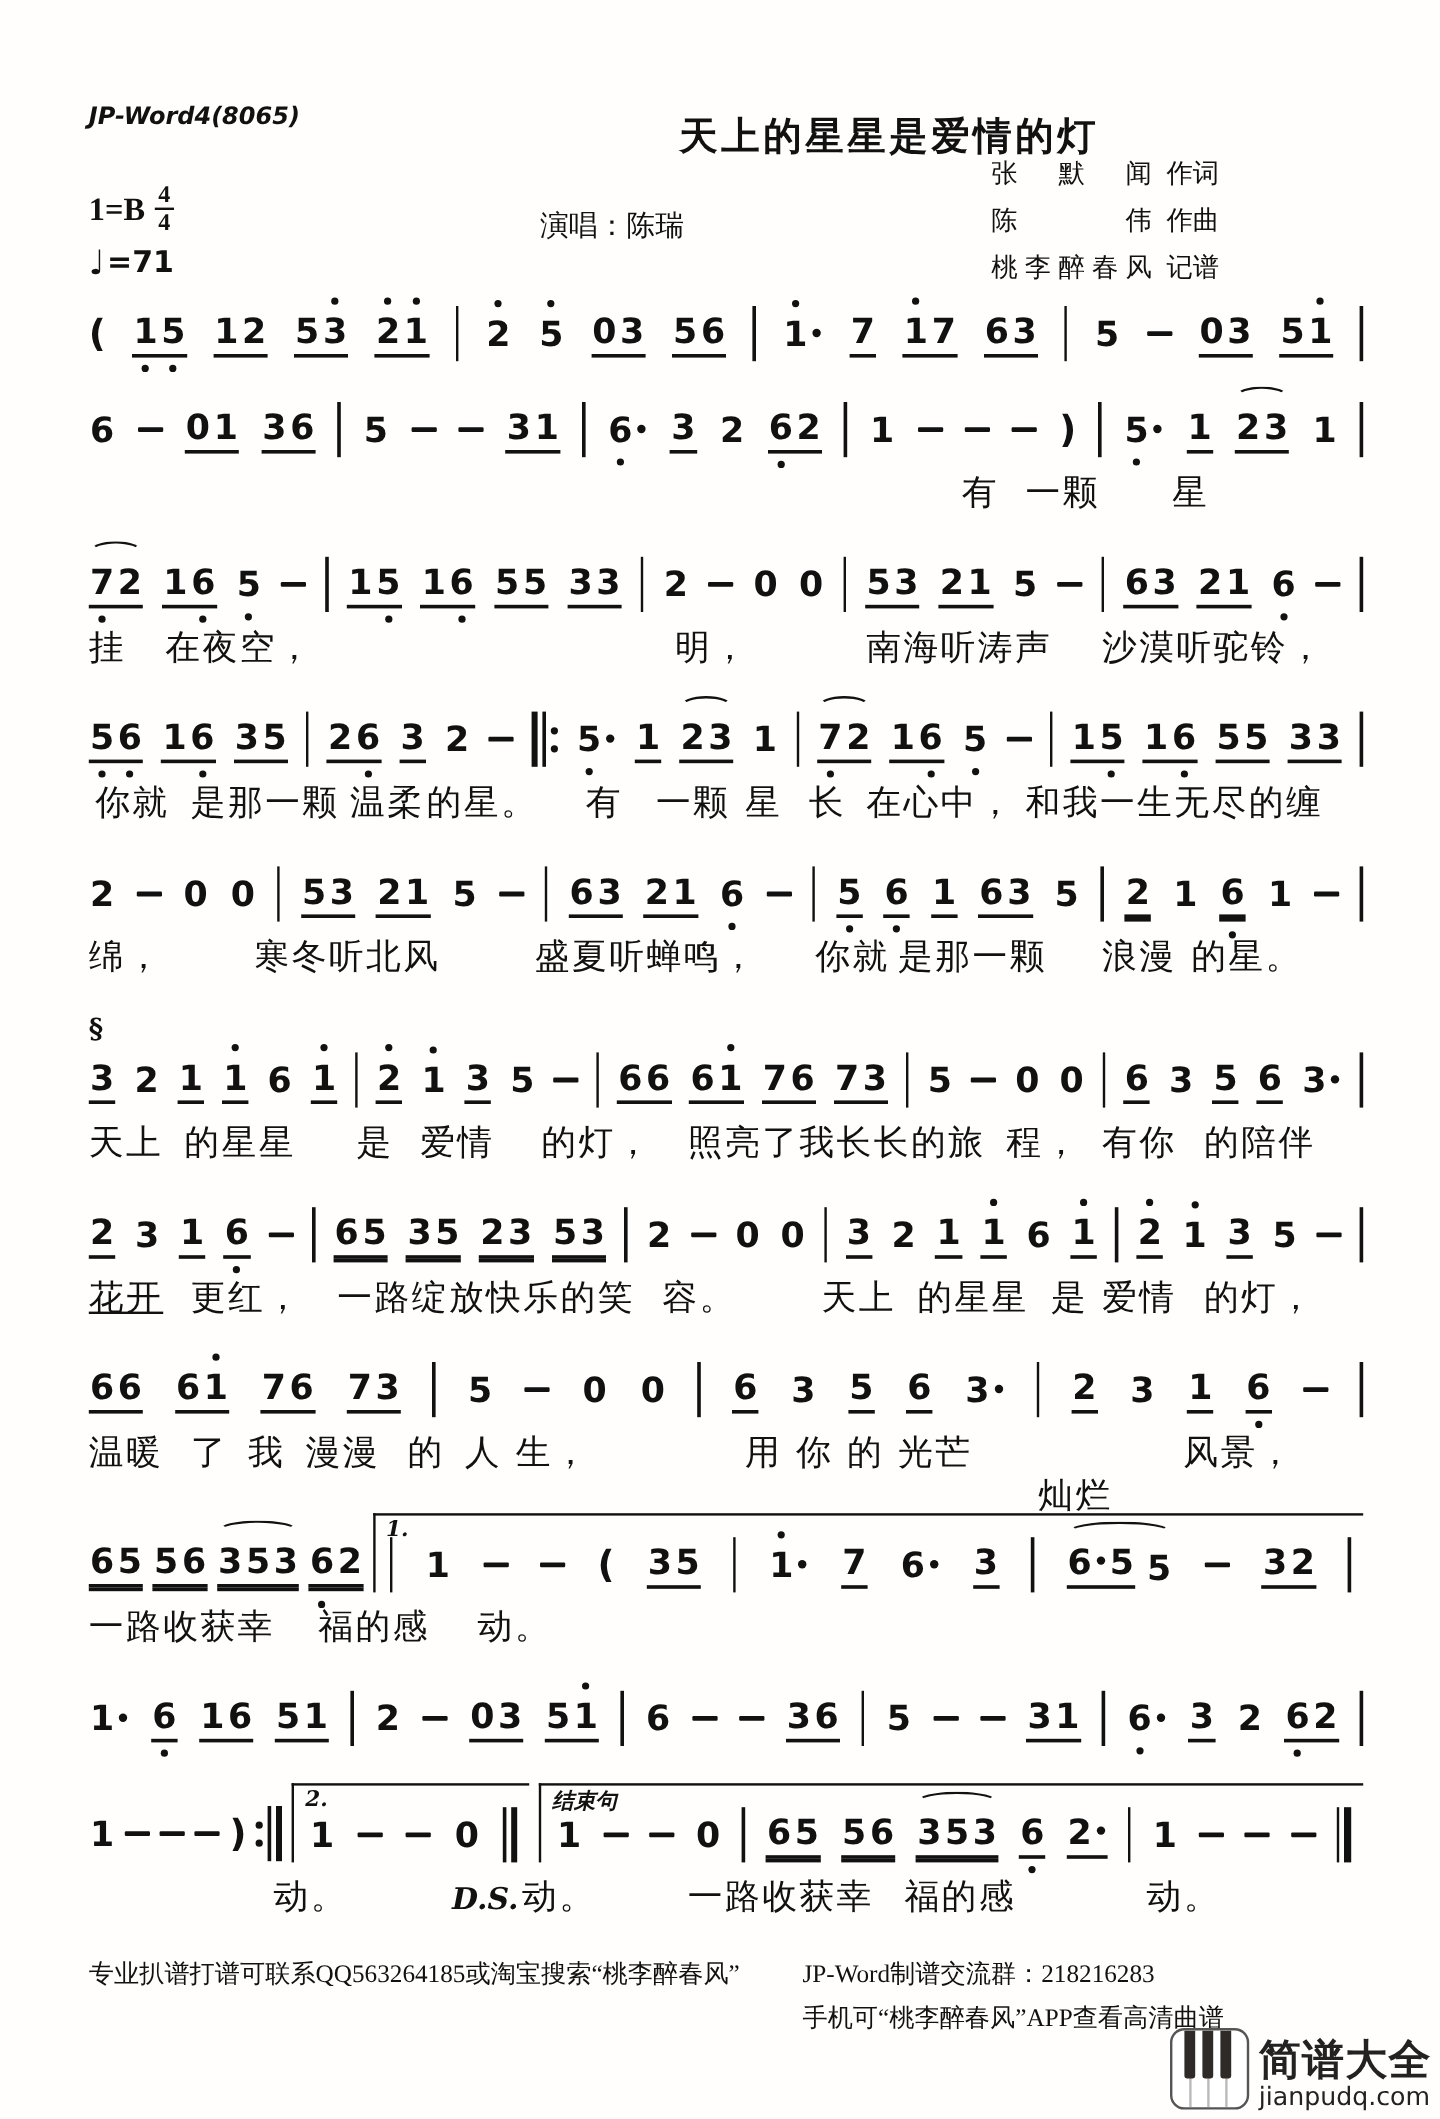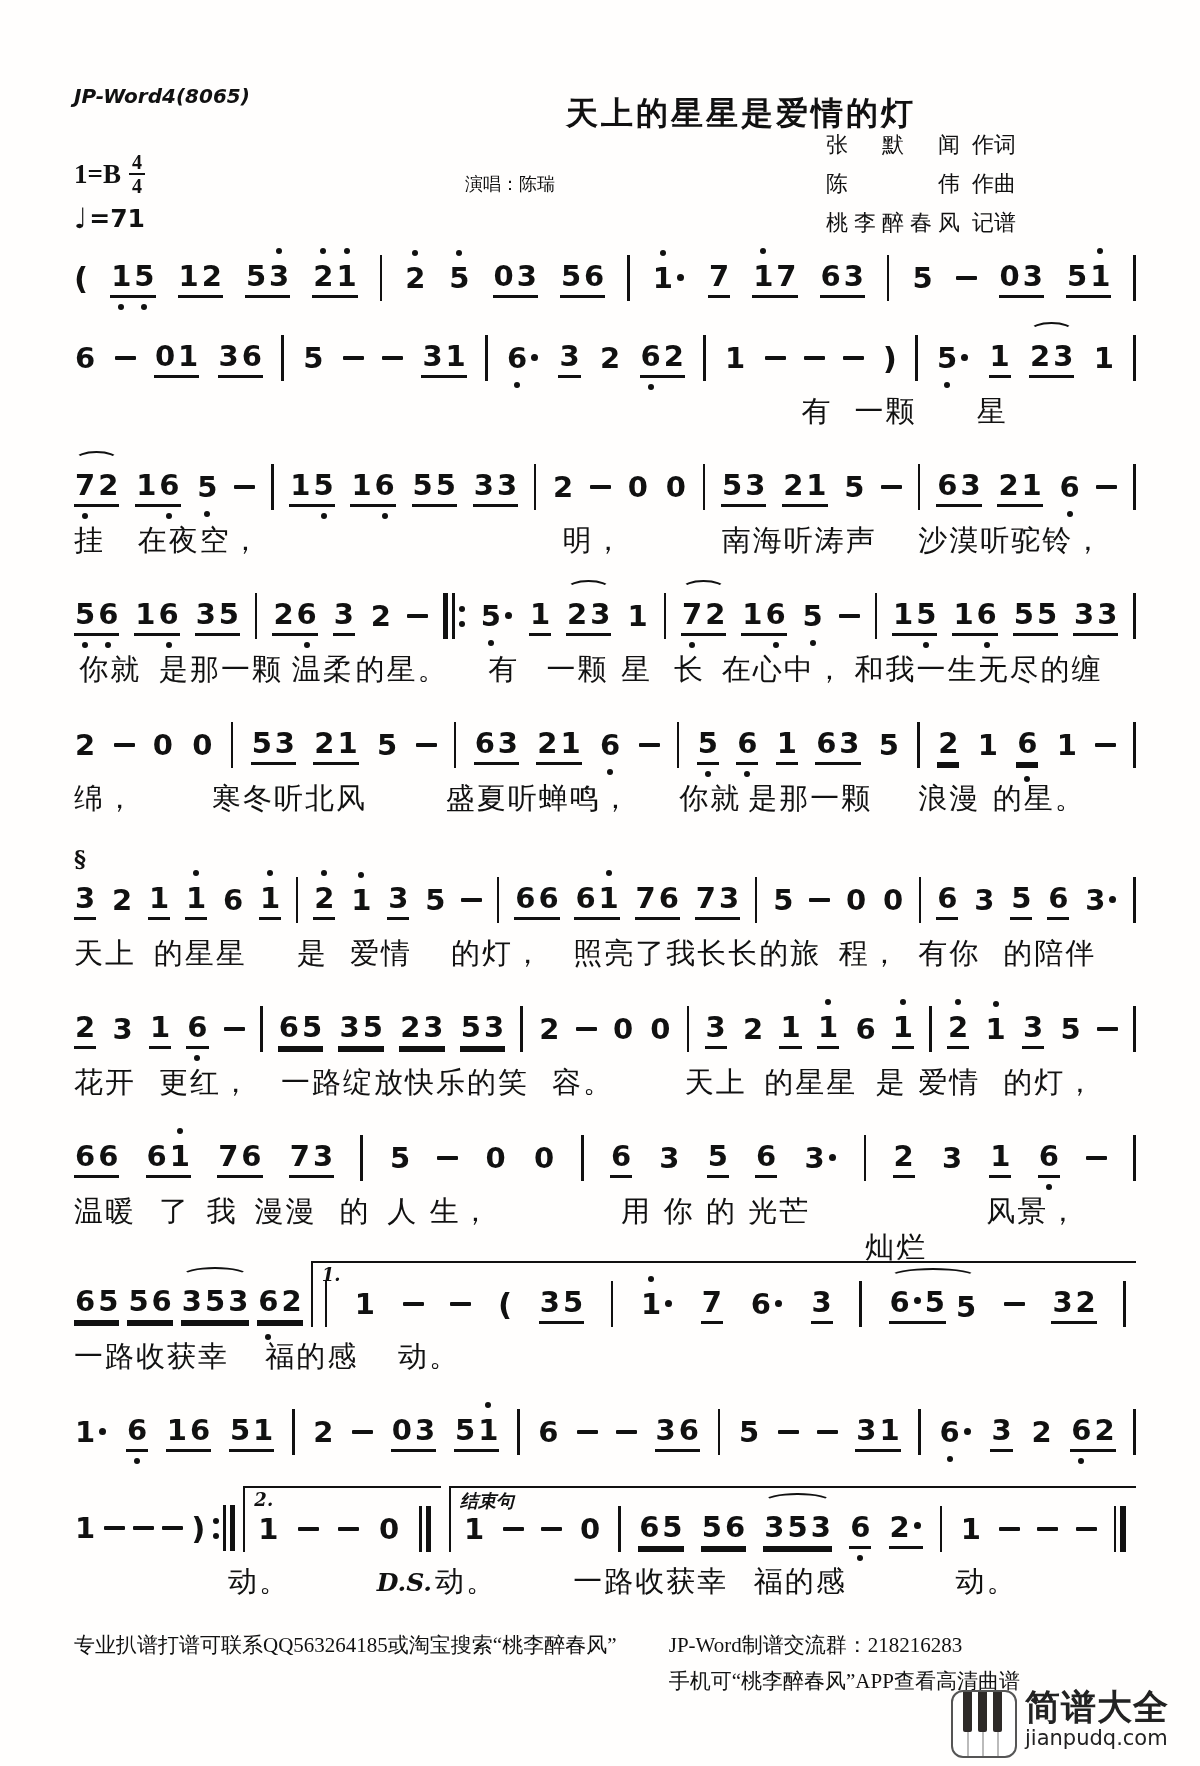--- a/index.html
+++ b/index.html
@@ -4,21 +4,21 @@
 <style>
   html,body{margin:0;padding:0;background:#e8e8e8;}
   .page{position:relative;width:1200px;height:1766px;background:#fffefd;margin:0 auto;
         overflow:hidden;color:#111;font-family:"Liberation Sans",sans-serif;}
   .inner{position:absolute;left:74px;right:64px;top:0;}
   
   .header{position:relative;height:248px;}
   .watermark{position:absolute;left:0;top:84px;font:italic 700 20px "DejaVu Sans",sans-serif;}
   .title{position:absolute;top:92px;left:130px;right:220px;text-align:right;
          font-size:32px;font-weight:700;letter-spacing:3px;font-family:"Liberation Serif",serif;}
-  .performer{position:absolute;top:172px;left:140px;right:330px;text-align:center;font-size:18px;}
+  .performer{position:absolute;top:172px;left:140px;right:330px;text-align:center;font-size:24px;}
   .credits{position:absolute;right:120px;top:130px;display:flex;flex-direction:column;gap:9px;font-size:22px;font-family:"Liberation Serif",serif;}
   .credit-line{display:flex;gap:12px;}
   .credit-name{display:inline-block;min-width:134px;text-align:justify;text-align-last:justify;}
   .keyblock{position:absolute;left:0;top:152px;font-family:"DejaVu Sans",sans-serif;}
   .keyrow{display:flex;align-items:center;gap:8px;font-size:27px;font-weight:700;font-family:Liberation Serif, serif;}
   .frac{display:inline-flex;flex-direction:column;align-items:center;line-height:1;font-size:20px;font-weight:700;}
   .frac .ft{border-bottom:2px solid #111;padding:0 3px 1px;}
   .frac .fb{padding:1px 3px 0;}
   .temporow{display:flex;align-items:center;gap:2px;font-size:25px;font-weight:700;margin-top:6px;}
   .temponote{font-size:28px;}
@@ -55,21 +55,21 @@
   .lyric-row{position:relative;height:44px;margin-top:5px;}
   .lyr{position:absolute;top:0;font-size:29px;line-height:1.25;white-space:nowrap;color:#111;
        font-family:"Liberation Serif",serif;letter-spacing:2px;}
   .ds{font:italic 700 25px "DejaVu Serif",serif;top:5px;letter-spacing:0;}
   
   .footer{display:flex;margin-top:14px;font-size:21px;line-height:36px;font-family:"Liberation Serif",serif;}
   .fcol-left{width:56%;}
   .fcol-right{flex:1;}
   .fline{white-space:nowrap;}
   
-  .logo{position:absolute;right:31px;bottom:8px;display:flex;align-items:flex-start;gap:8px;}
+  .logo{position:absolute;right:7px;bottom:8px;display:flex;align-items:flex-end;gap:8px;}
   .piano{position:relative;width:62px;height:64px;border:2.5px solid #555;border-radius:12px;background:#fff;overflow:hidden;}
   .pk{position:absolute;top:0;width:9px;height:40px;background:#2e2a28;border-radius:0 0 2px 2px;}
   .pw{position:absolute;top:0;bottom:0;width:1.5px;background:#bbb;}
   .logotxt{display:flex;flex-direction:column;line-height:1.05;}
   .logoname{font-size:35px;font-weight:700;color:#222;letter-spacing:1px;font-family:"Liberation Serif",serif;}
   .logodomain{font-size:21px;color:#222;font-family:"DejaVu Sans",sans-serif;}
 </style>
 </head>
 <body>
 
@@ -740,21 +740,21 @@
             </span>
             <span class="tok">
               <span class="unit"><span class="g">5</span></span>
             </span>
             <span class="dash"></span>
             <span class="barwrap">
               <span class="bthin"></span>
             </span>
           </div>
           <div class="lyric-row">
-            <span class="lyr" style="left: 0%;">花开</span>
+            <span class="lyr" style="left: 0%; text-decoration: underline;">花开</span>
             <span class="lyr" style="left: 8%;">更红，</span>
             <span class="lyr" style="left: 19.5%;">一路绽放快乐的笑</span>
             <span class="lyr" style="left: 45%;">容。</span>
             <span class="lyr" style="left: 57.5%;">天上</span>
             <span class="lyr" style="left: 65%;">的星星</span>
             <span class="lyr" style="left: 75.5%;">是</span>
             <span class="lyr" style="left: 79.5%;">爱情</span>
             <span class="lyr" style="left: 87.5%;">的灯，</span>
           </div>
         </div>

